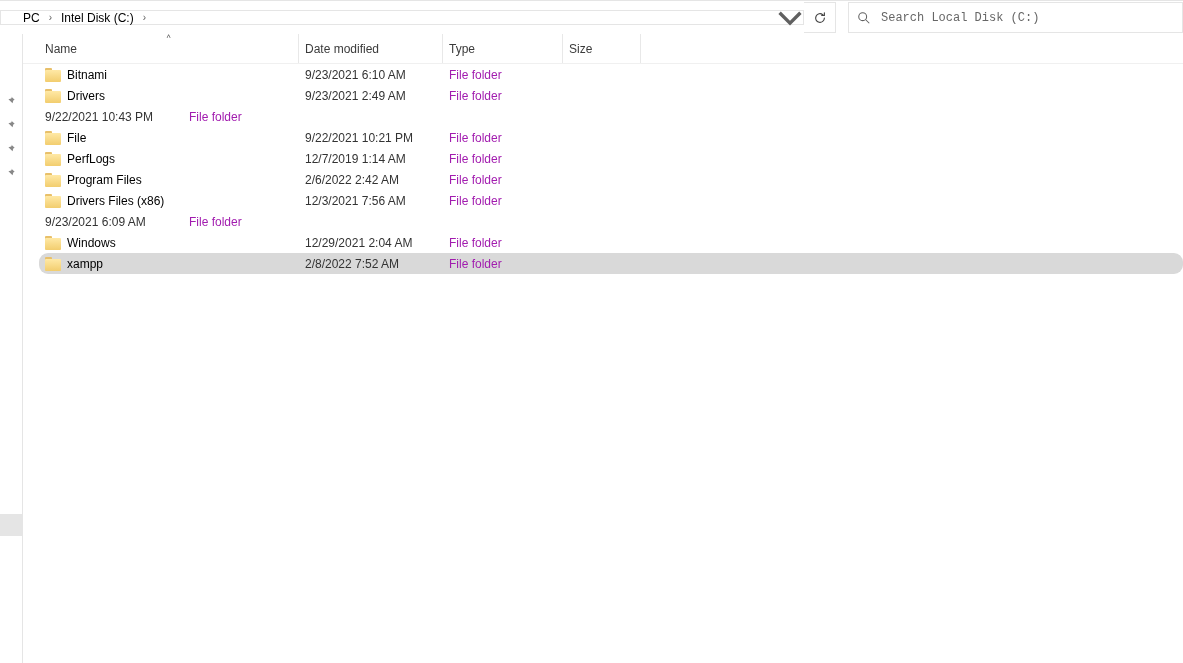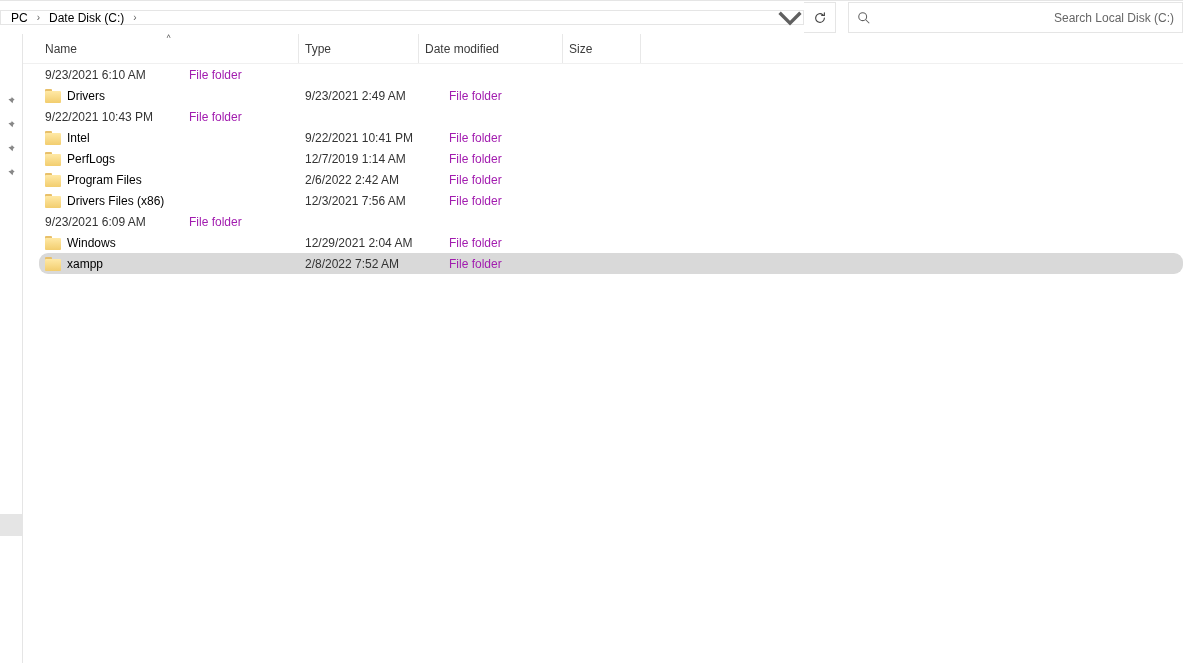--- a/index.html
+++ b/index.html
@@ -18,21 +18,21 @@
     border-top: 1px solid #e5e5e5;
     display: flex;
     align-items: stretch;
     background: #fff;
   }
   .address-bar {
     flex: 1;
     border: 1px solid #e5e5e5;
     display: flex;
     align-items: center;
-    padding-left: 4px;
+    padding-left: 16px;
     margin: 9px 0;
   }
   .breadcrumb {
     display: flex;
     align-items: center;
     flex: 1;
     padding-left: 2px;
   }
   .crumb {
     padding: 0 4px;
@@ -68,24 +68,23 @@
     display: flex;
     align-items: center;
     padding: 0 8px;
     margin: 1px 0;
   }
   .search-bar svg { width: 14px; height: 14px; margin-right: 10px; color:#606060;}
   .search-input {
     border: none;
     outline: none;
     font-size: 12px;
-    font-family: Liberation Sans, sans-serif;
+    font-family: Liberation Mono, monospace;
     flex: 1;
     color: #000000;
-    text-align: right;
   }
   .search-input::placeholder { color: #666; }
 
   .main-area {
     position: absolute;
     top: 34px;
     left: 0;
     right: 0;
     bottom: 0;
     display: flex;
@@ -188,21 +187,21 @@
   .cell-size { width: 78px; padding-left: 6px; }
 </style>
 </head>
 <body>
 
 <div class="top-bar">
   <div class="address-bar">
     <div class="breadcrumb">
       <span class="crumb">PC</span>
       <span class="chevron">›</span>
-      <span class="crumb">Date Disk (C:)</span>
+      <span class="crumb">Intel Disk (C:)</span>
       <span class="chevron">›</span>
     </div>
     <div class="addr-drop">
       <svg viewBox="0 0 10 10">
           <path d="M1 3 L5 7 L9 3" fill="none" stroke="currentColor" stroke-width="1.3"></path>
         </svg>
     </div>
   </div>
   <div class="refresh-btn">
     <svg viewBox="0 0 16 16">
@@ -243,34 +242,38 @@
     </div>
     <div class="rail-selected"></div>
   </div>
 
   <div class="content">
     <div class="headers">
       <div class="col-h col-name">
         <span>Name</span>
         <span class="sort-caret">˄</span>
       </div>
+      <div class="col-h col-date">
+        <span>Date modified</span>
+      </div>
       <div class="col-h col-type">
         <span>Type</span>
       </div>
-      <div class="col-h col-date">
-        <span>Date modified</span>
-      </div>
       <div class="col-h col-size">
         <span>Size</span>
       </div>
     </div>
 
     <div class="file-list" id="file-list">
 
     <div class="row">
+          <div class="cell-name">
+            <span class="folder-icon"></span>
+            <span>Bitnami</span>
+          </div>
           <div class="cell-date">9/23/2021 6:10 AM</div>
           <div class="cell-type">File folder</div>
           <div class="cell-size"></div>
         </div>
         <div class="row">
           <div class="cell-name">
             <span class="folder-icon"></span>
             <span>Drivers</span>
           </div>
           <div class="cell-date">9/23/2021 2:49 AM</div>
@@ -278,23 +281,23 @@
           <div class="cell-size"></div>
         </div>
         <div class="row">
           <div class="cell-date">9/22/2021 10:43 PM</div>
           <div class="cell-type">File folder</div>
           <div class="cell-size"></div>
         </div>
         <div class="row">
           <div class="cell-name">
             <span class="folder-icon"></span>
-            <span>Intel</span>
-          </div>
-          <div class="cell-date">9/22/2021 10:41 PM</div>
+            <span>File</span>
+          </div>
+          <div class="cell-date">9/22/2021 10:21 PM</div>
           <div class="cell-type">File folder</div>
           <div class="cell-size"></div>
         </div>
         <div class="row">
           <div class="cell-name">
             <span class="folder-icon"></span>
             <span>PerfLogs</span>
           </div>
           <div class="cell-date">12/7/2019 1:14 AM</div>
           <div class="cell-type">File folder</div>

